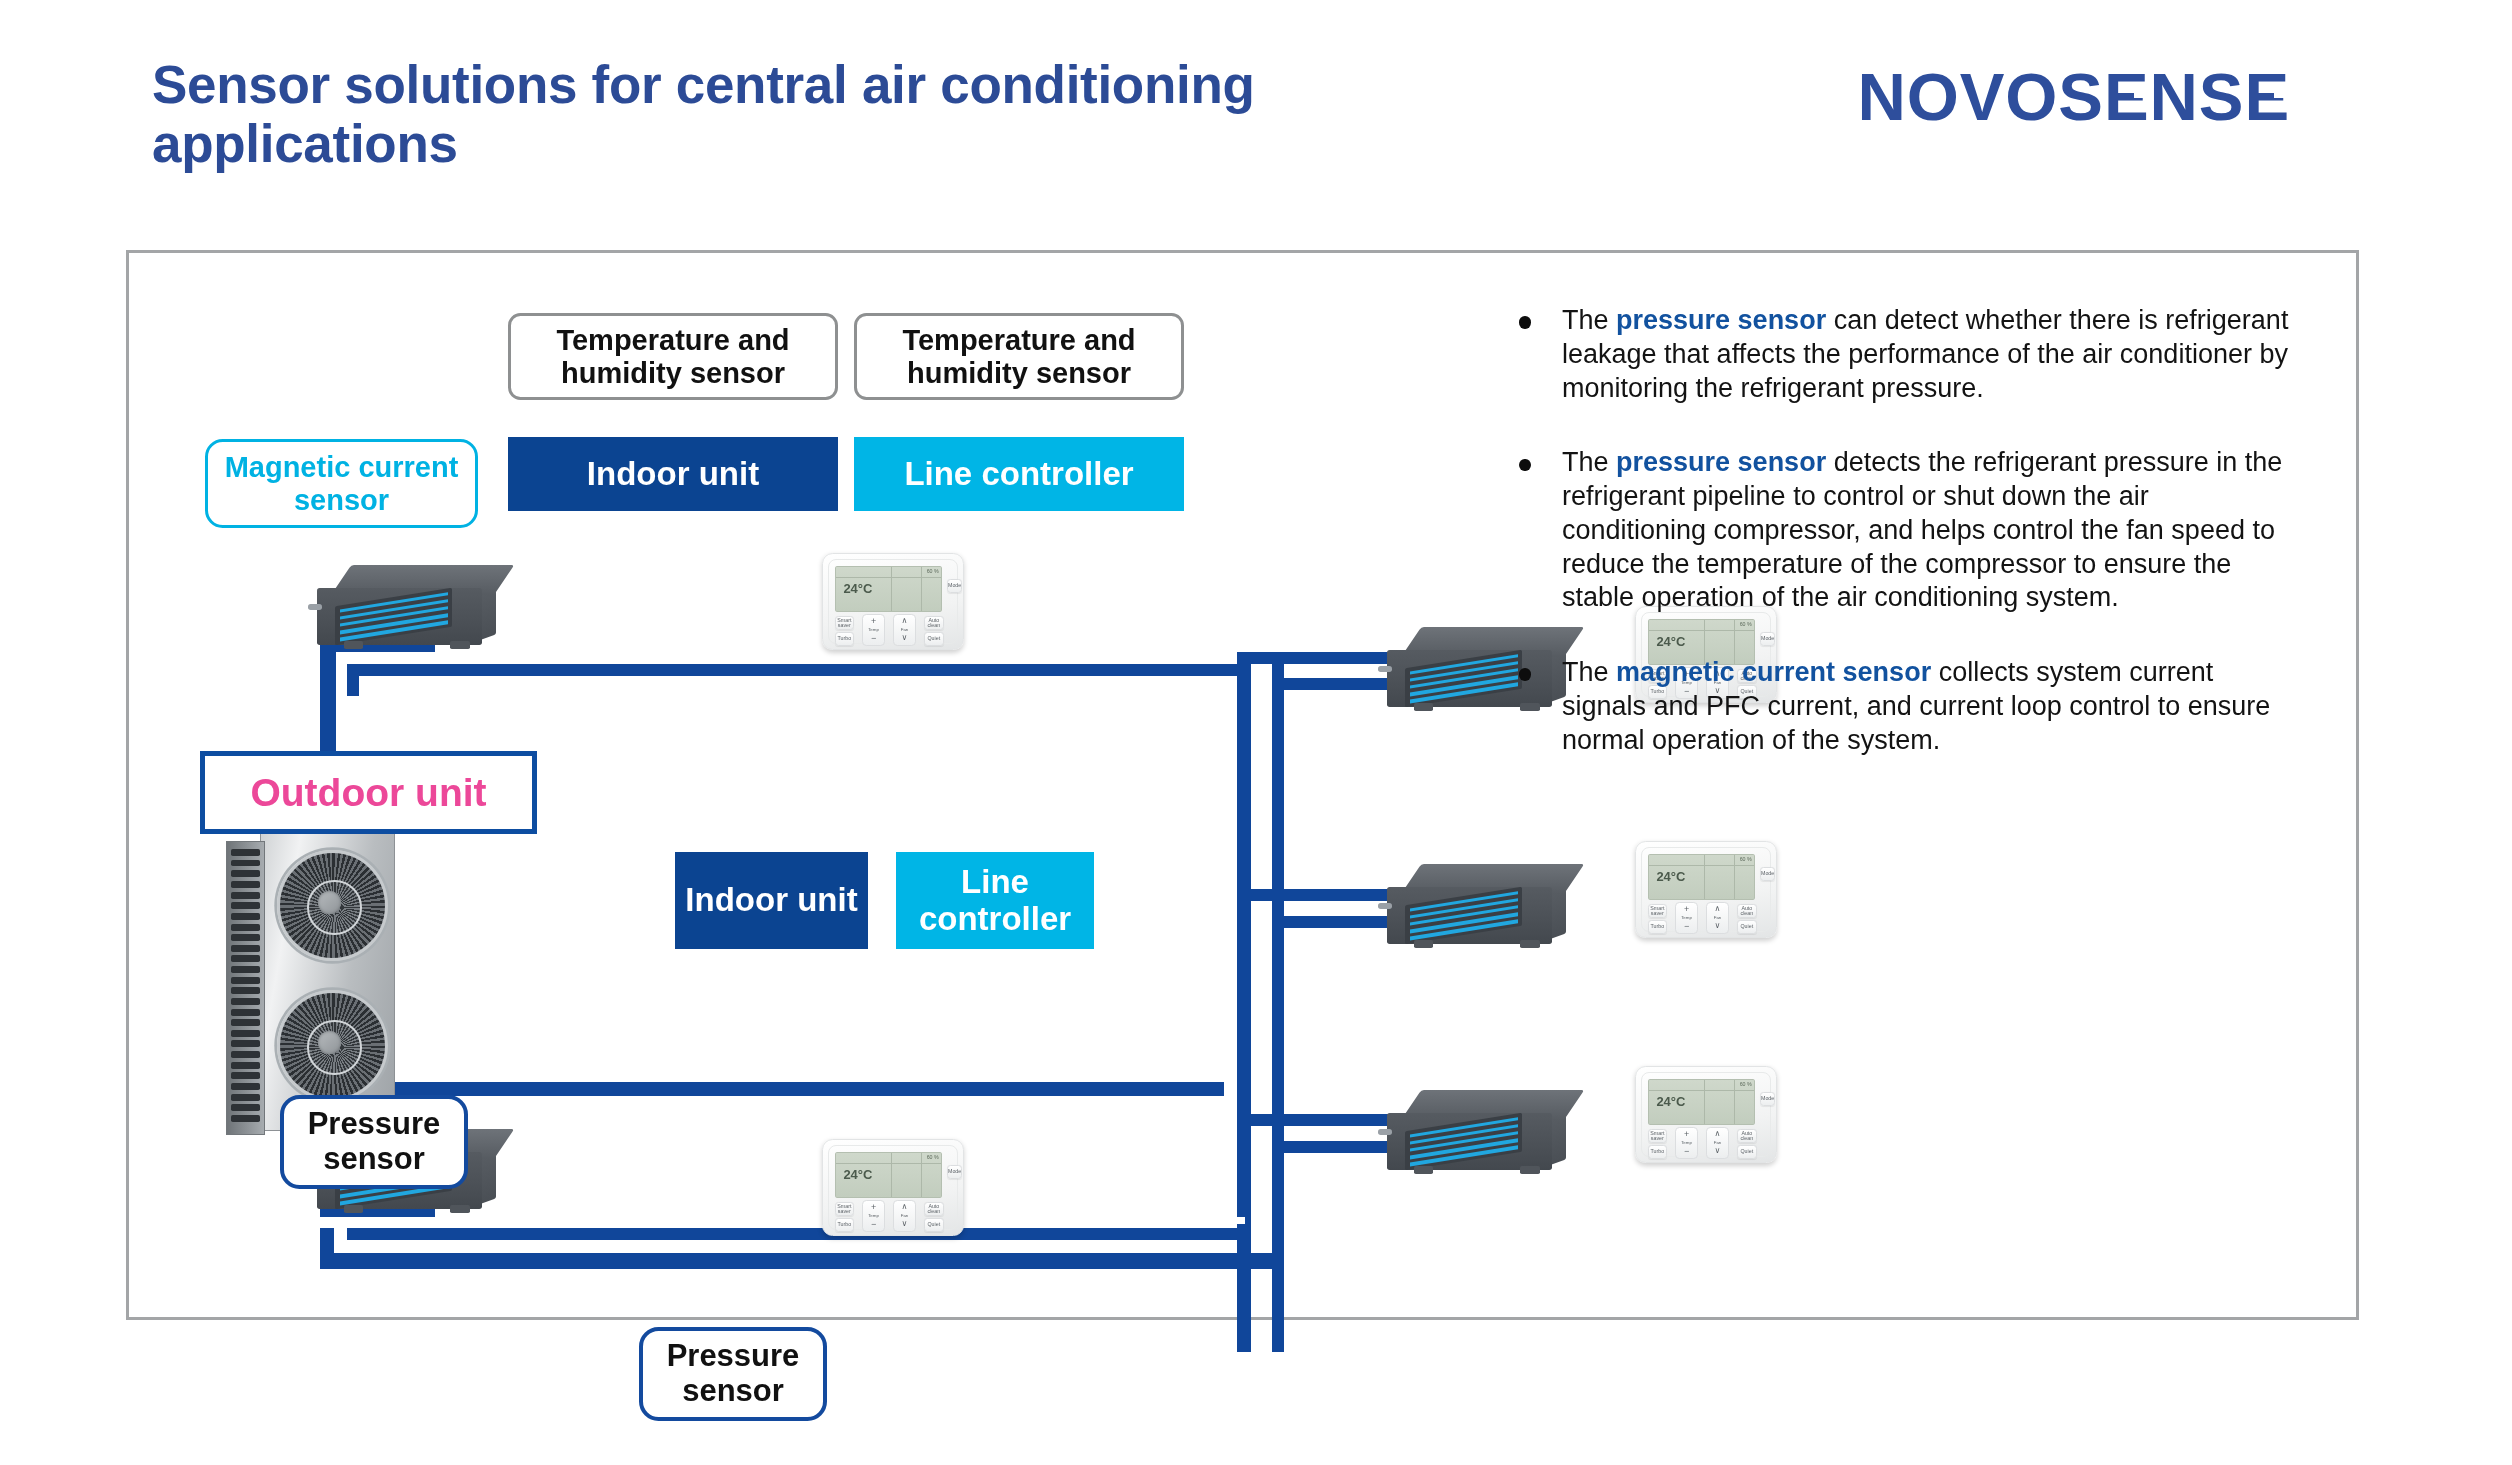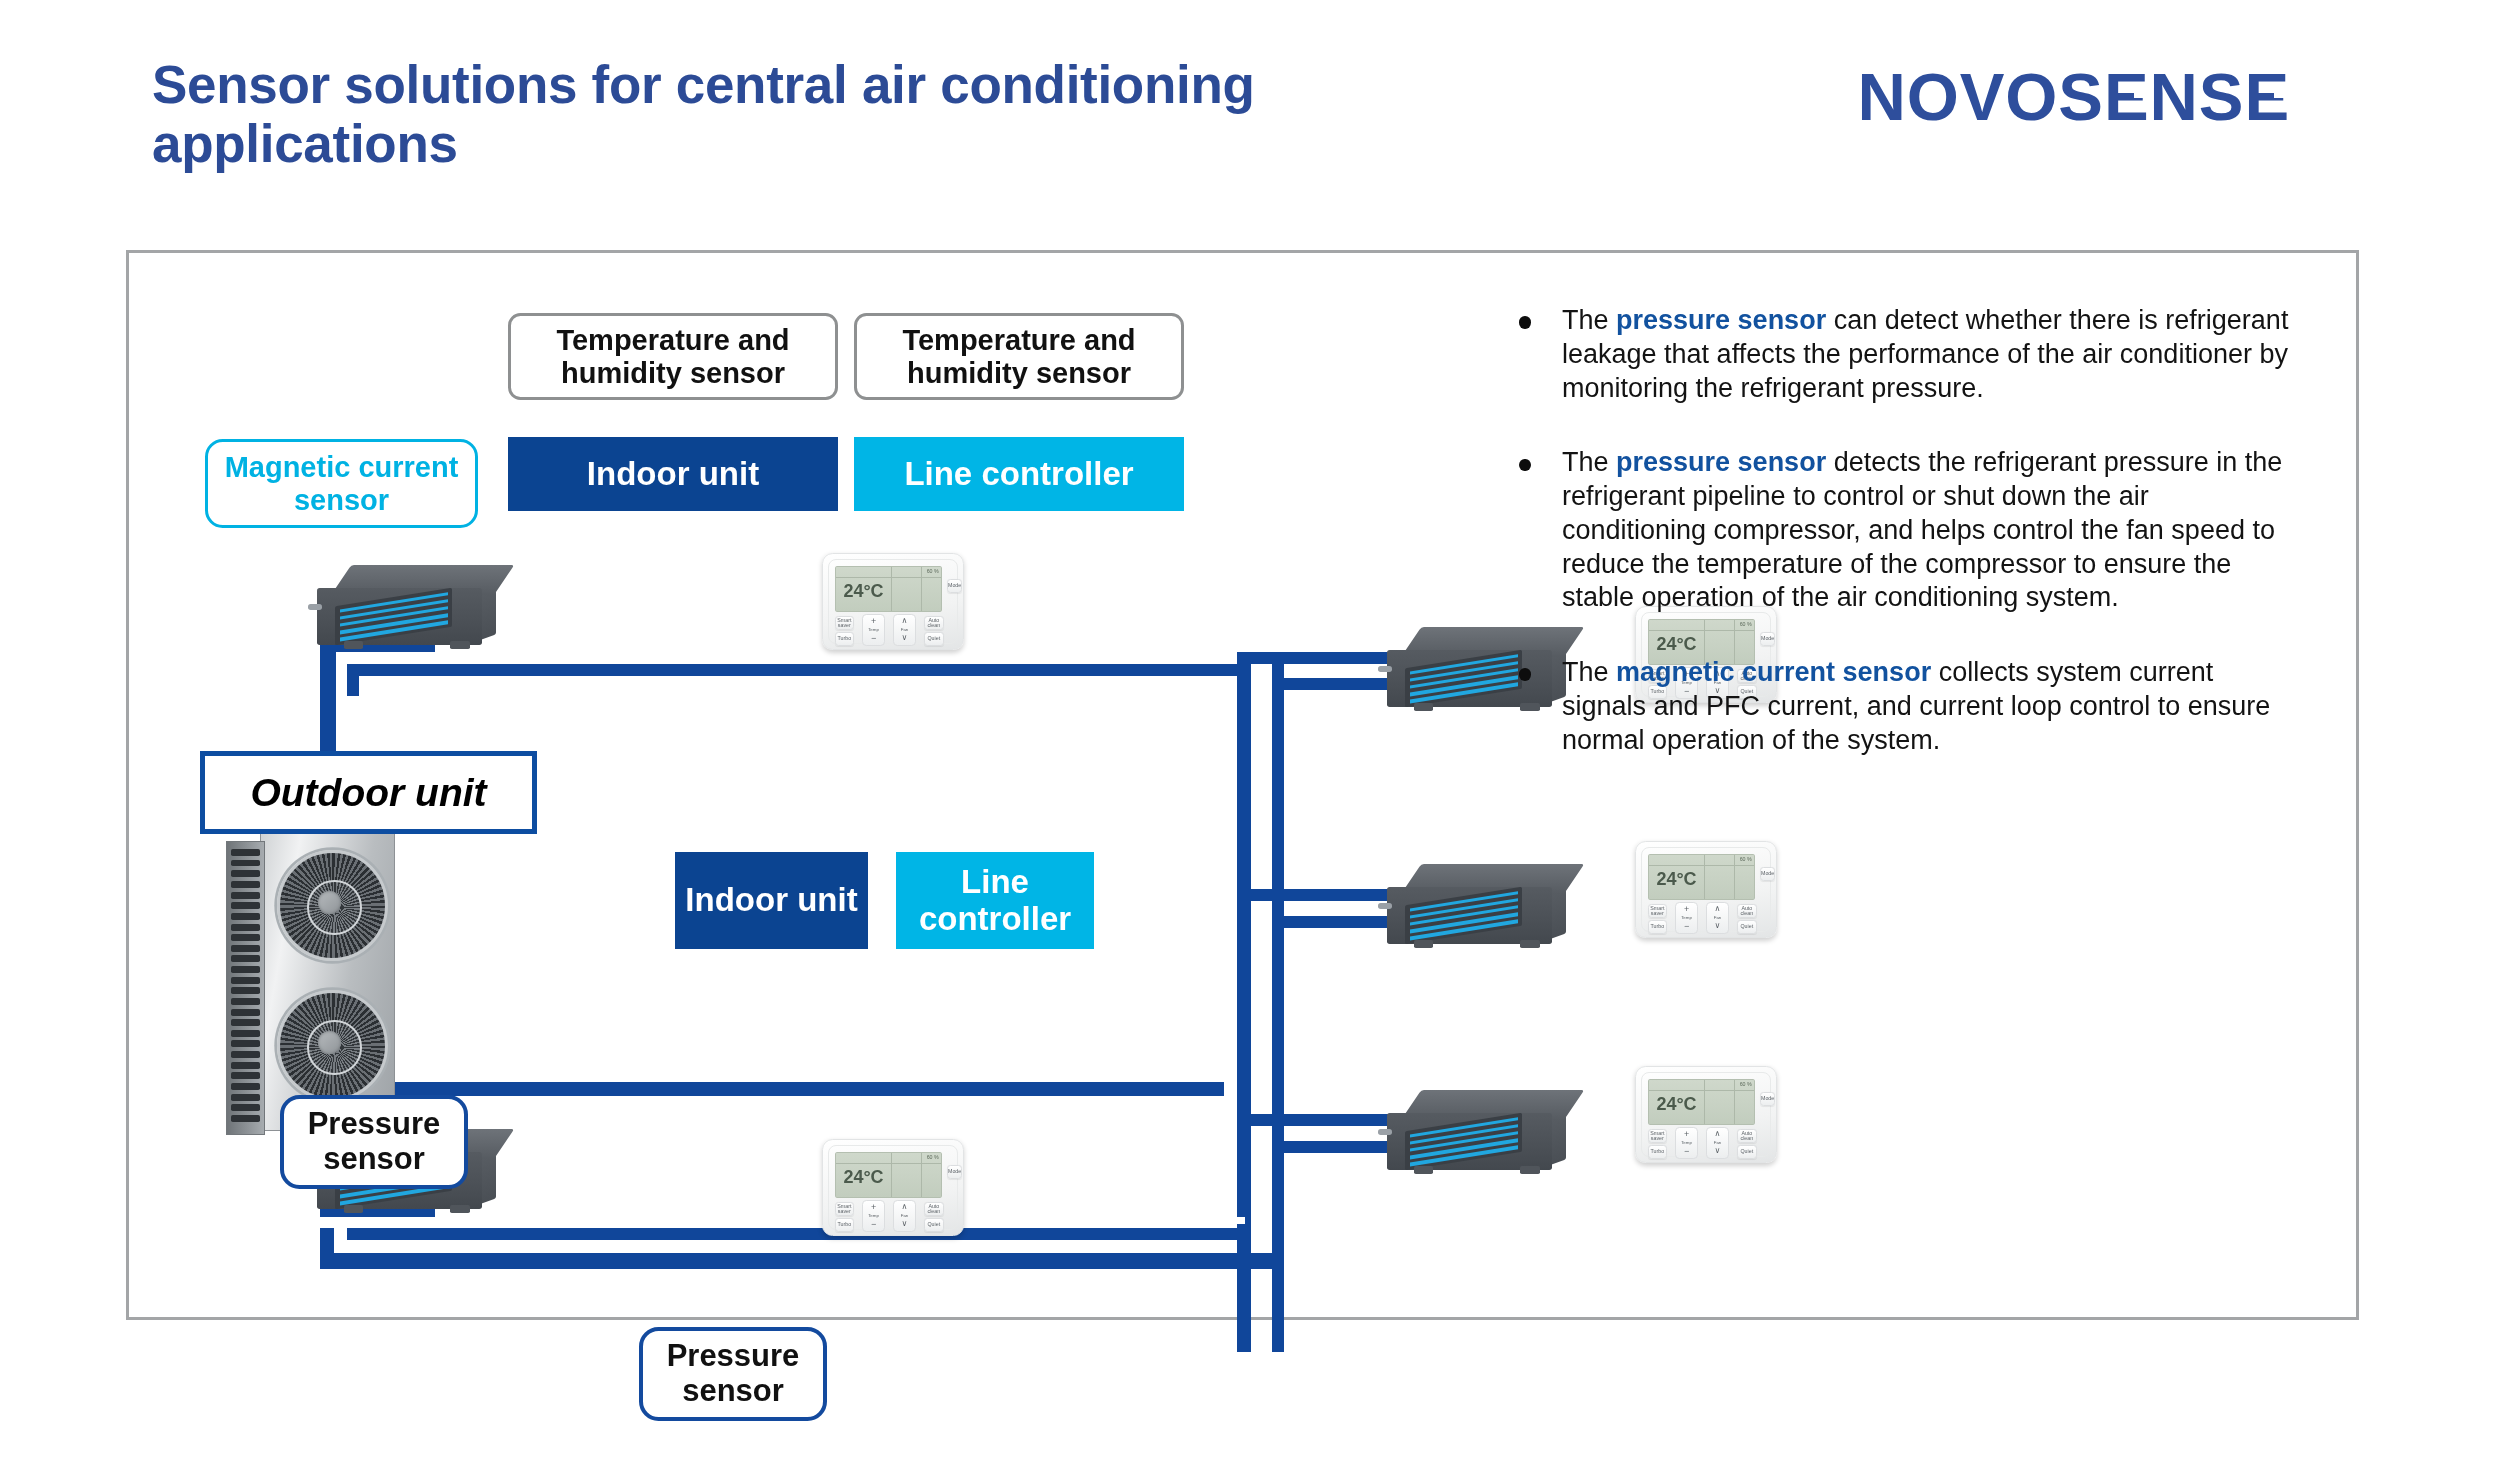--- a/index.html
+++ b/index.html
@@ -26,21 +26,21 @@
     position:absolute;left:126px;top:250px;width:2233px;height:1070px;
     border:3.5px solid #a3a5a7;background:#ffffff;box-sizing:border-box;
   }
 
   
   .lbl{position:absolute;box-sizing:border-box;display:flex;align-items:center;justify-content:center;
        text-align:center;line-height:1.12;font-weight:bold;}
   .lbl.gray-round{border:3.5px solid #8e9091;border-radius:12.4px;background:#fff;color:#111;}
   .lbl.cyan-round{border:3.5px solid #00b2e3;border-radius:17.7px;background:#fff;color:#00b2e3;}
   .lbl.blue-round{border:4.4px solid #134a9e;border-radius:19.5px;background:#fff;color:#111;}
-  .lbl.blue-rect{border:5.3px solid #0d4da1;background:#fff;color:#000000;font-style:italic;}
+  .lbl.blue-rect{border:5.3px solid #0d4da1;background:#fff;color:#ec4899;}
   .lbl.solid-blue{background:#0b4491;color:#fff;}
   .lbl.solid-cyan{background:#00b5e6;color:#fff;}
   .lbl.plain{color:#111;}
 
   
   .pipe{position:absolute;background:#10469a;}
   .pipe-in{position:absolute;background:#ffffff;}
 
   
   .outdoor{position:absolute;}
@@ -78,21 +78,21 @@
 
   
   .thermo{position:absolute;background:linear-gradient(170deg,#ffffff 0%,#f2f3f3 60%,#e3e5e6 100%);
     border-radius:10.6px;box-shadow:0 2.7px 5.3px rgba(0,0,0,.18);border:0.9px solid #e2e4e5;box-sizing:border-box;}
   .th-inner{position:absolute;left:5.3px;top:5.3px;right:5.3px;bottom:5.3px;border:0.9px solid #e8eaea;border-radius:8px;}
   .th-screen{position:absolute;left:12.4px;top:12.4px;width:105px;height:44px;
     background:linear-gradient(180deg,#cfd8cb,#c2cdbe);border:0.9px solid #b4bfb0;border-radius:1.8px;}
   .th-screen .div1{position:absolute;left:55px;top:0;width:0.9px;height:100%;background:#adb8a9;}
   .th-screen .div2{position:absolute;left:85px;top:0;width:0.9px;height:100%;background:#adb8a9;}
   .th-screen .div3{position:absolute;left:0;top:9.7px;width:100%;height:0.9px;background:#adb8a9;}
-  .th-temp{position:absolute;left:7px;top:14px;font-size:18px;font-weight:bold;color:#4b5a4c;
+  .th-temp{position:absolute;left:7px;top:14px;font-size:13px;font-weight:bold;color:#4b5a4c;
     font-family:"Liberation Sans",sans-serif;}
   .th-hum{position:absolute;right:2.7px;top:0.9px;font-size:5.3px;color:#5d6a5c;}
   .th-btn{position:absolute;background:linear-gradient(180deg,#ffffff,#eceeef);
     border:0.9px solid #dcdee0;border-radius:3.5px;display:flex;align-items:center;justify-content:center;
     text-align:center;font-size:5.3px;color:#5d6368;line-height:1.05;box-shadow:0 0.9px 0.9px rgba(0,0,0,.07);}
   .th-tall{position:absolute;background:linear-gradient(180deg,#ffffff,#eceeef);
     border:0.9px solid #dcdee0;border-radius:4.4px;}
   .th-tall span{position:absolute;left:0;width:100%;text-align:center;font-size:6.2px;color:#5d6368;}
 
   

